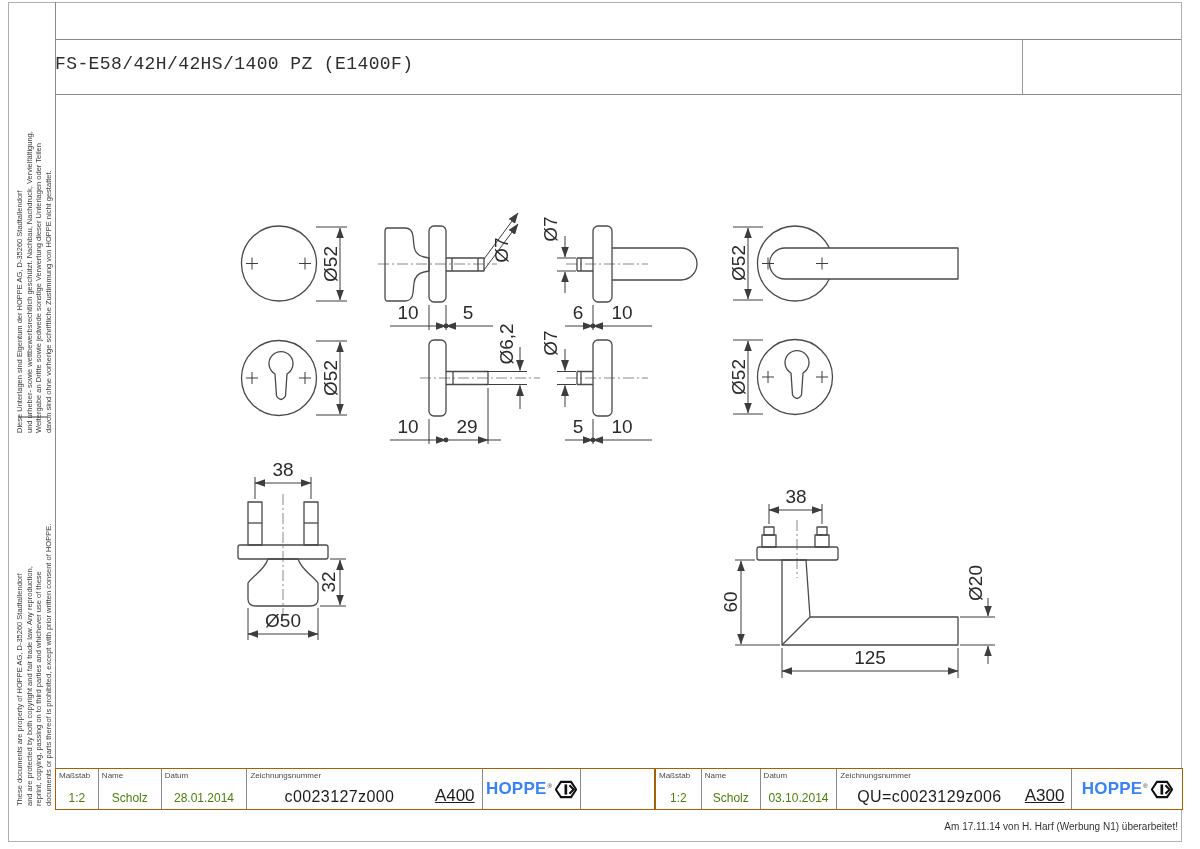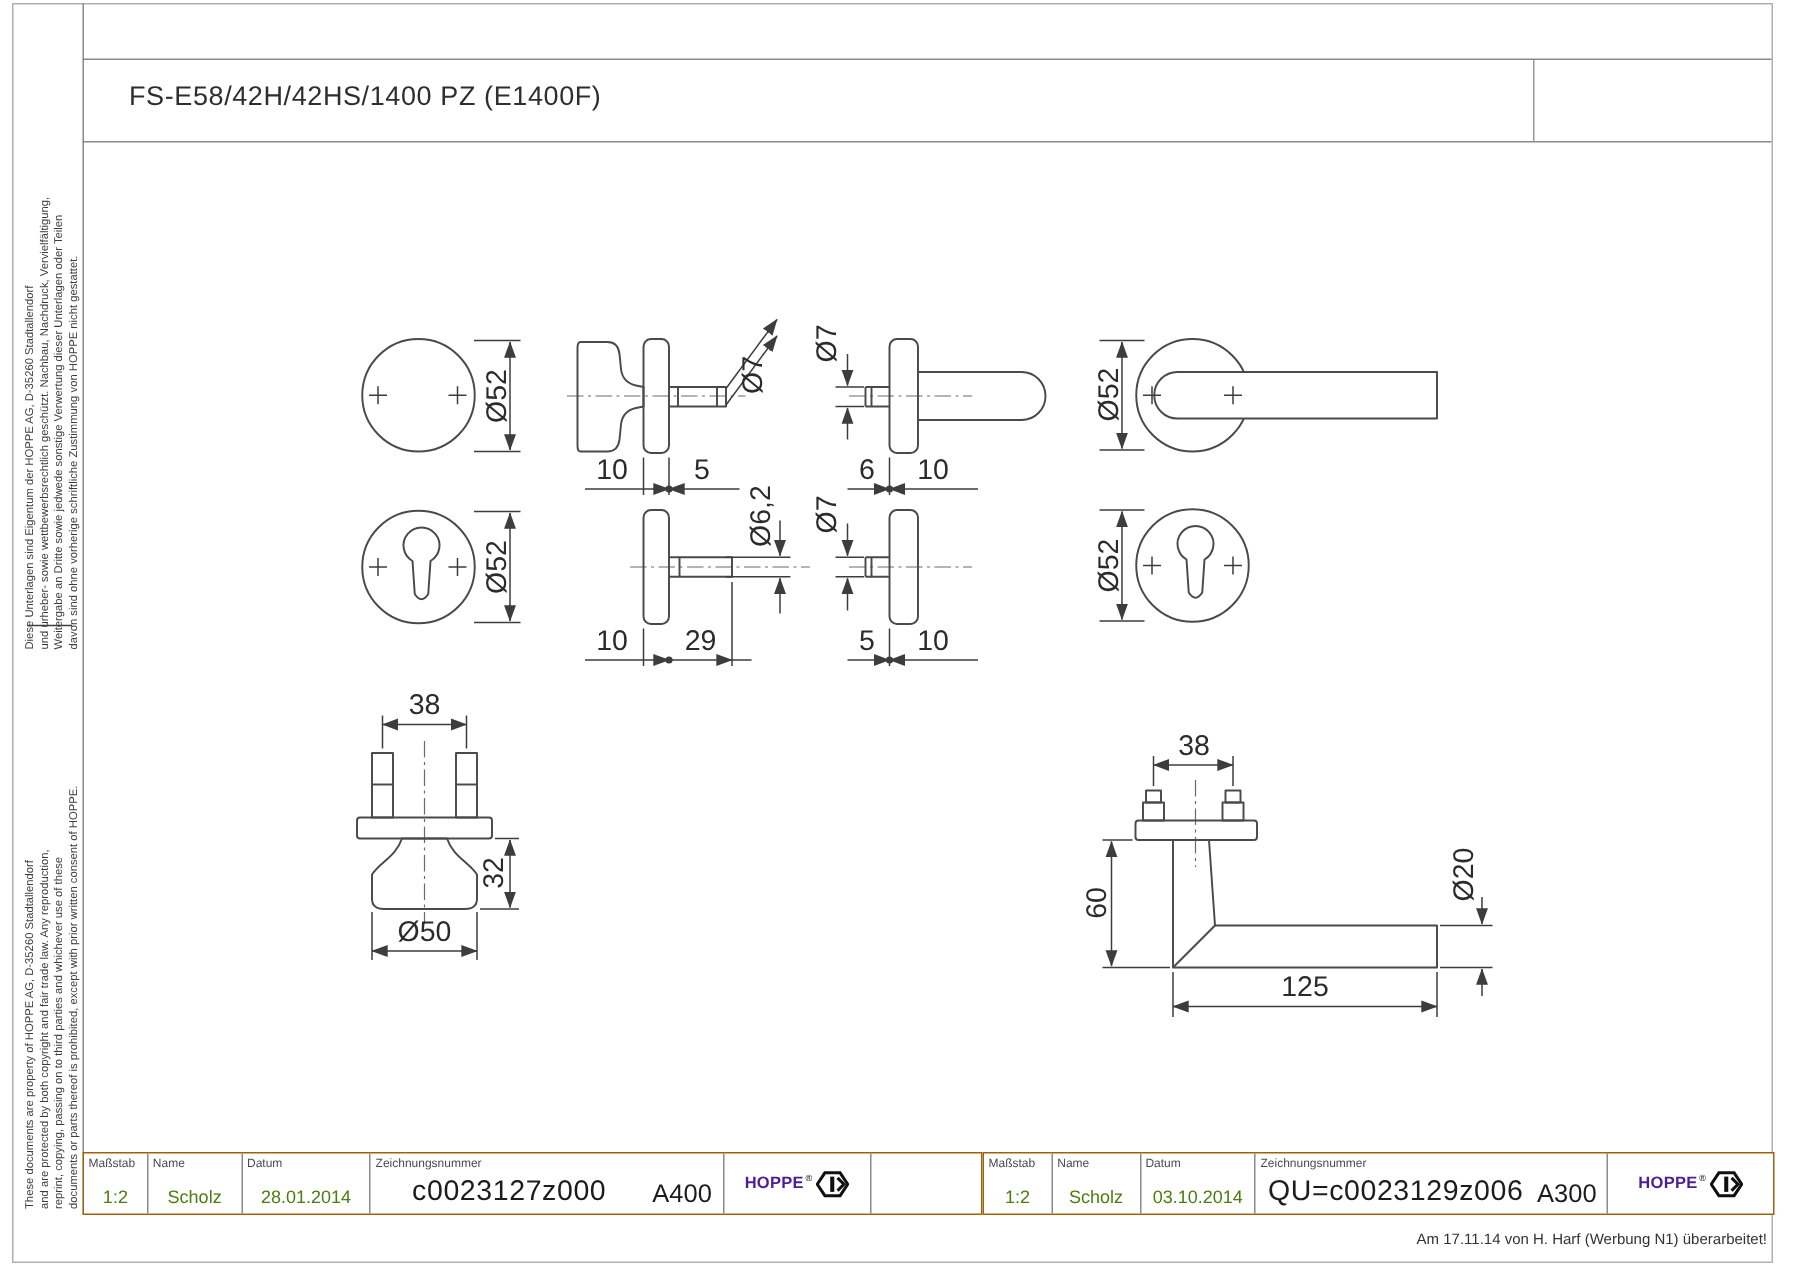--- a/index.html
+++ b/index.html
@@ -6,36 +6,36 @@
   body {
     width:1200px; height:849px; position:relative; background:#fff;
     font-family:"Liberation Sans", sans-serif; color:#222; overflow:hidden;
   }
   .abs { position:absolute; }
   #outer-border { left:8px; top:2px; width:1172px; height:838px; border:1px solid #b0b0b0; }
   #sidebar-line { left:55px; top:2px; height:808px; width:0; border-left:1px solid #8a8a8a; }
   #titlebar { left:55px; top:39px; width:1126px; height:56px;
               border-top:1px solid #8a8a8a; border-bottom:1px solid #8a8a8a; box-sizing:border-box; }
   #titlebar-divider { left:1022px; top:40px; height:54px; width:0; border-left:1px solid #9a9a9a; }
-  #page-title { left:86px; top:54px; font-size:18px; letter-spacing:0.4px; color:#2e2e2e; }
+  #page-title { left:55px; top:54px; font-size:18px; letter-spacing:0.4px; color:#2e2e2e;font-family:Liberation Mono, monospace; }
 
   .legal { transform-origin:0 0; transform:rotate(-90deg); font-size:7.5px; line-height:9.6px; color:#3c3c3c; }
   .legal div { white-space:nowrap; }
   #legal-de { left:15px; top:433px; width:350px; }
   #legal-en { left:15px; top:806px; width:335px; }
 
   .tb { top:768px; height:42px; border:1px solid #a16207; box-sizing:border-box; display:flex; background:#fff; }
   .cell { position:relative; border-left:1px solid #8a8a8a; box-sizing:border-box; height:100%; }
   .cell:first-child { border-left:none; }
   .lbl { font-size:8px; color:#4a4a4a; padding:2px 0 0 3px; white-space:nowrap; }
   .val { position:absolute; left:0; right:0; bottom:4px; text-align:center; font-size:12px; color:#4d7c0f; }
-  .num { position:absolute; left:8px; right:58px; bottom:3px; text-align:center; font-size:19px; letter-spacing:0.4px; color:#1c1c1c; }
-  .idx { position:absolute; right:7px; bottom:3px; font-size:17px; color:#1c1c1c; }
+  .num { position:absolute; left:8px; right:58px; bottom:3px; text-align:center; font-size:16px; letter-spacing:0.4px; color:#1c1c1c; }
+  .idx { position:absolute; right:7px; bottom:3px; font-size:17px; color:#1c1c1c;text-decoration:underline; }
   .brandcell { display:flex; align-items:center; justify-content:center; }
-  .brand { font-weight:bold; font-size:11px; letter-spacing:0.2px; color:#4c1d95; }
+  .brand { font-weight:bold; font-size:17px; letter-spacing:0.2px; color:#3b82f6; }
   .reg { font-size:6px; vertical-align:top; margin:-7px 1px 0 1px; color:#101010; }
   .hex { width:22px; height:19px; margin-left:2px; }
 
   #revision-note { right:22px; top:821px; font-size:10px; color:#333;margin-left:16px; }
 
   
   .s   { stroke:#4a4a4a; stroke-width:1.3; fill:none; stroke-linejoin:round; }
   .sf  { stroke:#4a4a4a; stroke-width:1.3; fill:#fff; stroke-linejoin:round; }
   .d   { stroke:#3d3d3d; stroke-width:1; fill:none; }
   .cl  { stroke:#6a6a6a; stroke-width:0.8; stroke-dasharray:11 3 2 3; fill:none; }

